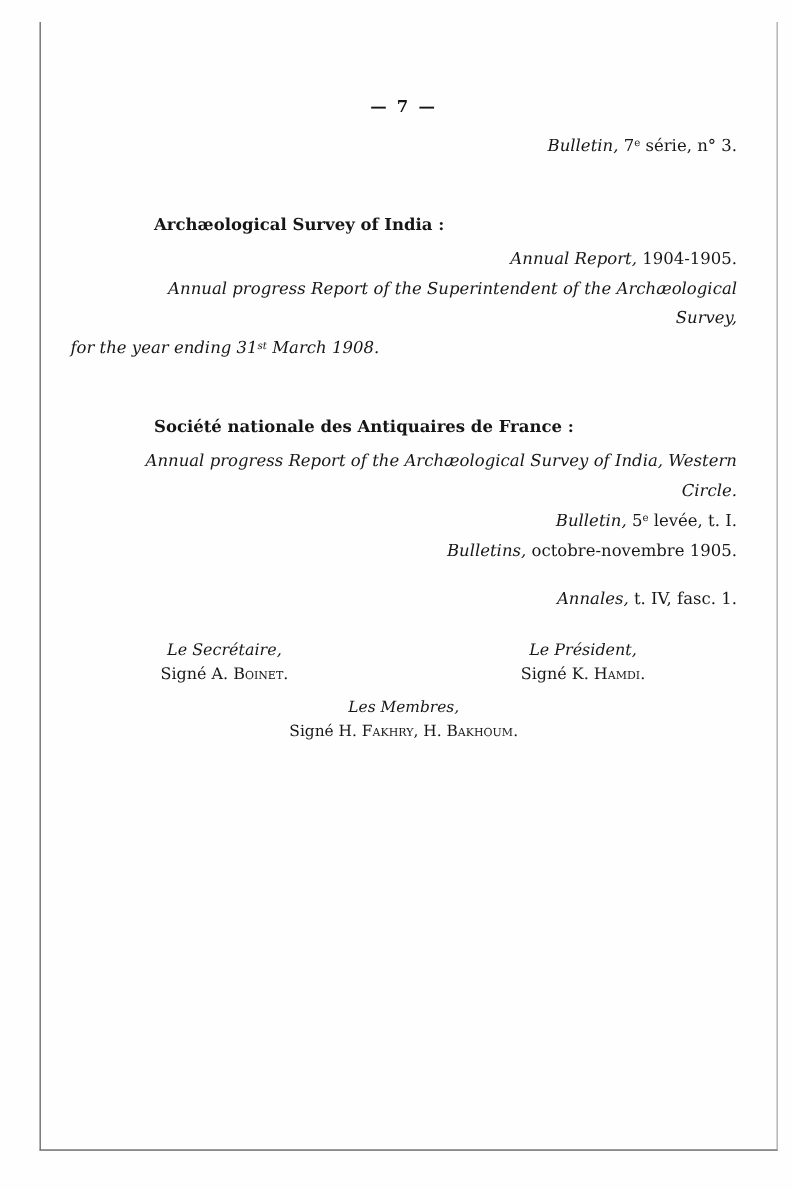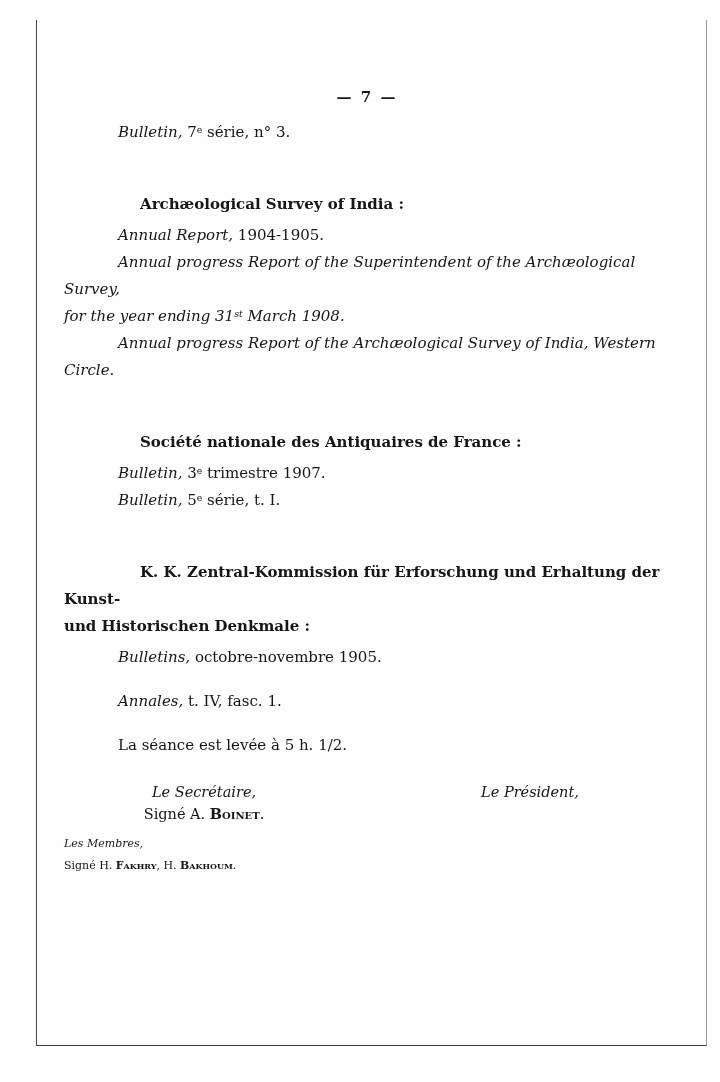--- a/index.html
+++ b/index.html
@@ -24,35 +24,35 @@
   }
   .page-number{
     text-align:center;
     font-weight:bold;
     letter-spacing:2px;
     margin:0 0 8px 0;
   }
   .block{margin:0;}
   .heading{font-weight:bold;margin-top:9px;margin-bottom:4px;}
   .spaced{margin-top:17px;}
-  .entry > .tline.first{text-indent:54px;}
+  .entry > .tline.first{text-indent:54px;text-align:right;}
   .heading > .tline.first{text-indent:76px;margin-top:45px;}
   .tline{min-height:27px;}
   .it{font-style:italic;}
-  .sc{font-variant:small-caps;font-weight:bold;}
+  .sc{font-variant:small-caps;}
   sup{font-size:62%;line-height:0;vertical-align:baseline;position:relative;top:-0.45em;}
   .sig-row{
     display:flex;justify-content:space-between;
     margin-top:22px;padding:0 40px;
     font-size:14.5px;line-height:22px;
   }
   .sig-col{width:200px;text-align:center;}
   .sig-center{
-    margin-top:8px;text-align:left;
-    font-size:11px;line-height:22px;
+    margin-top:8px;text-align:center;
+    font-size:14px;line-height:22px;
   }
 </style>
 </head>
 <body>
 
 <div class="page">
   <div class="scan-frame"></div>
 
   <div class="page-number">— 7 —</div>
 
@@ -63,54 +63,45 @@
       <div class="block heading">
         <div class="tline first"><span>Archæological Survey of India :</span></div>
       </div>
       <div class="block entry">
         <div class="tline first"><span class="it">Annual Report,</span><span> 1904-1905.</span></div>
       </div>
       <div class="block entry">
         <div class="tline first"><span class="it">Annual progress Report of the Superintendent of the Archæological Survey,</span></div>
         <div class="tline"><span class="it">for the year ending 31</span><sup class="it">st</sup><span class="it"> March 1908.</span></div>
       </div>
-      <div class="block entry">
-        <div class="tline first"><span class="it">Annual progress Report of the Archæological Survey of India, Western Circle.</span></div>
-      </div>
       <div class="block heading">
         <div class="tline first"><span>Société nationale des Antiquaires de France :</span></div>
       </div>
       <div class="block entry">
-        <div class="tline first"><span class="it">Bulletin,</span><span> 3</span><sup>e</sup><span> trimestre 1907.</span></div>
+        <div class="tline first"><span class="it">Annual progress Report of the Archæological Survey of India, Western Circle.</span></div>
       </div>
       <div class="block entry">
-        <div class="tline first"><span class="it">Bulletin,</span><span> 5</span><sup>e</sup><span> série, t. I.</span></div>
-      </div>
-      <div class="block heading">
-        <div class="tline first"><span>K. K. Zentral-Kommission für Erforschung und Erhaltung der Kunst-</span></div>
-        <div class="tline"><span>und Historischen Denkmale :</span></div>
+        <div class="tline first"><span class="it">Bulletin,</span><span> 5</span><sup>e</sup><span> levée, t. I.</span></div>
       </div>
       <div class="block entry">
         <div class="tline first"><span class="it">Bulletins,</span><span> octobre-novembre 1905.</span></div>
       </div>
       <div class="block entry spaced">
         <div class="tline first"><span class="it">Annales,</span><span> t. IV, fasc. 1.</span></div>
-      </div>
-      <div class="block entry spaced">
-        <div class="tline first"><span>La séance est levée à 5 h. 1/2.</span></div>
       </div>
     </div>
 
   <div class="sig-row">
     <div class="sig-col">
       <div class="sig-role"><span class="it">Le Secrétaire,</span></div>
       <div class="sig-line"><span>Signé A. </span><span class="sc">Boinet</span><span>.</span></div>
     </div>
     <div class="sig-col">
       <div class="sig-role"><span class="it">Le Président,</span></div>
+      <div class="sig-line"><span>Signé K. </span><span class="sc">Hamdi</span><span>.</span></div>
     </div>
   </div>
 
   <div class="sig-center">
     <div class="sig-role"><span class="it">Les Membres,</span></div>
     <div class="sig-line"><span>Signé H. </span><span class="sc">Fakhry</span><span>, H. </span><span class="sc">Bakhoum</span><span>.</span></div>
   </div>
 </div>
 
 </body></html>

